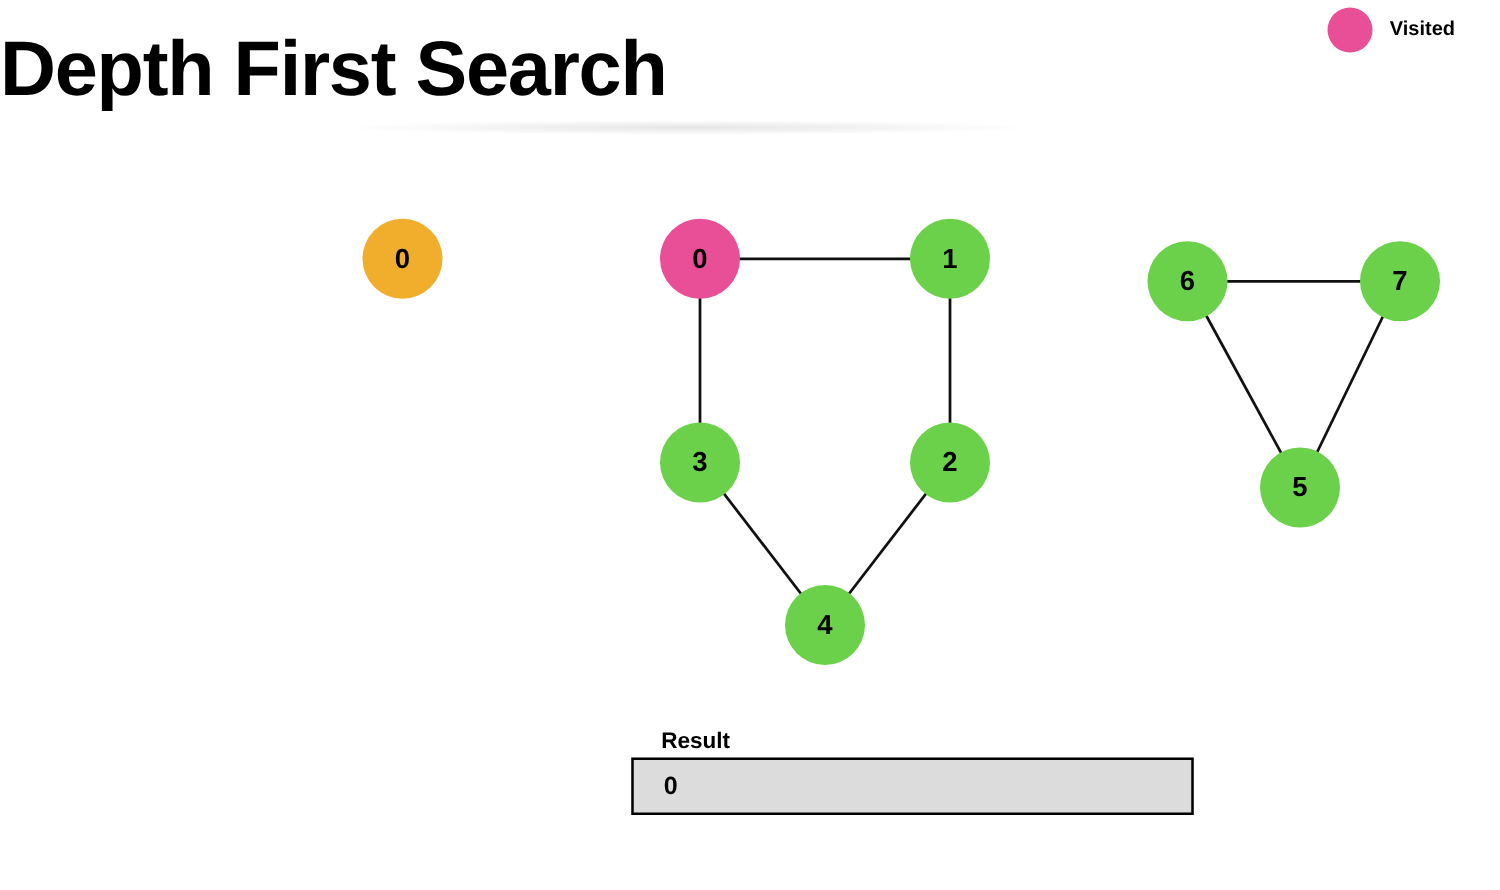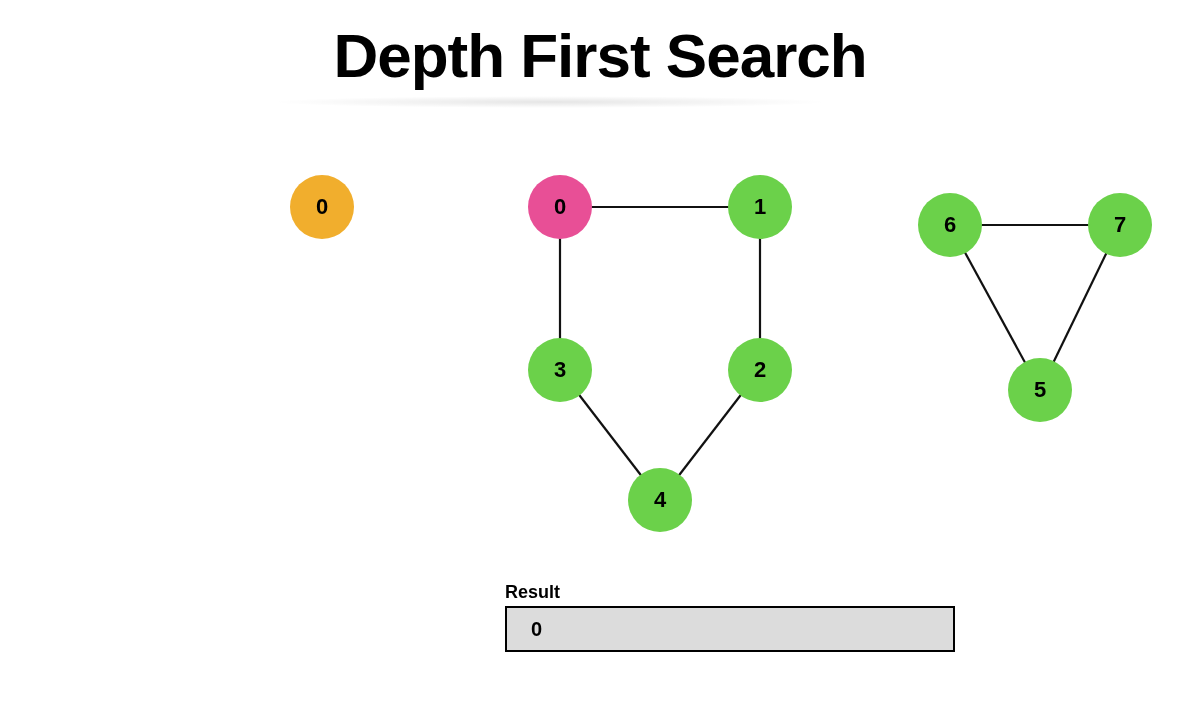--- a/index.html
+++ b/index.html
@@ -9,21 +9,20 @@
     height: 712px;
     background: #ffffff;
     font-family: -apple-system, "Helvetica Neue", Arial, sans-serif;
     position: relative;
     overflow: hidden;
   }
   .title {
     position: absolute;
     left: 0; right: 0;
     top: 20px;
-    text-align: center;
     font-size: 62px;
     font-weight: 700;
     letter-spacing: -1px;
     color: #000;
   }
   .title-shadow {
     position: absolute;
     left: 270px;
     top: 96px;
     width: 560px;
@@ -104,20 +103,24 @@
     color: #000;
   }
 </style>
 </head>
 <body>
 
 <div class="title">Depth First Search</div>
 <div class="title-shadow"></div>
 
 <div class="legend">
+  <div class="legend-row">
+    <div class="legend-dot" id="legend-visited-dot" style="background: rgb(232, 79, 150);"></div>
+    <div class="legend-label">Visited</div>
+  </div>
 </div>
 
 <div class="stage">
   <svg class="edges" id="edges-svg">
       <line x1="560" y1="207" x2="760" y2="207"></line>
       <line x1="760" y1="207" x2="760" y2="370"></line>
       <line x1="560" y1="207" x2="560" y2="370"></line>
       <line x1="560" y1="370" x2="660" y2="500"></line>
       <line x1="760" y1="370" x2="660" y2="500"></line>
       <line x1="950" y1="225" x2="1120" y2="225"></line>
@@ -148,16 +151,16 @@
       </div>
       <div class="node" style="left: 1120px; top: 225px; background: rgb(107, 209, 74);">
         <span>7</span>
       </div>
     </div>
   <div class="node" id="stack-node" style="left: 322px; top: 207px; background: rgb(241, 174, 45);">
     <span>0</span>
   </div>
 </div>
 
-<div class="result-label" id="result-label" style="left: 505px; top: 582px;">Result</div>
+<div class="result-label" id="result-label" style="left: 529px; top: 582px;">Result</div>
 <div class="result-box" id="result-box" style="left: 505px; top: 606px;">
   <span>0</span>
 </div>
 
 </body></html>

